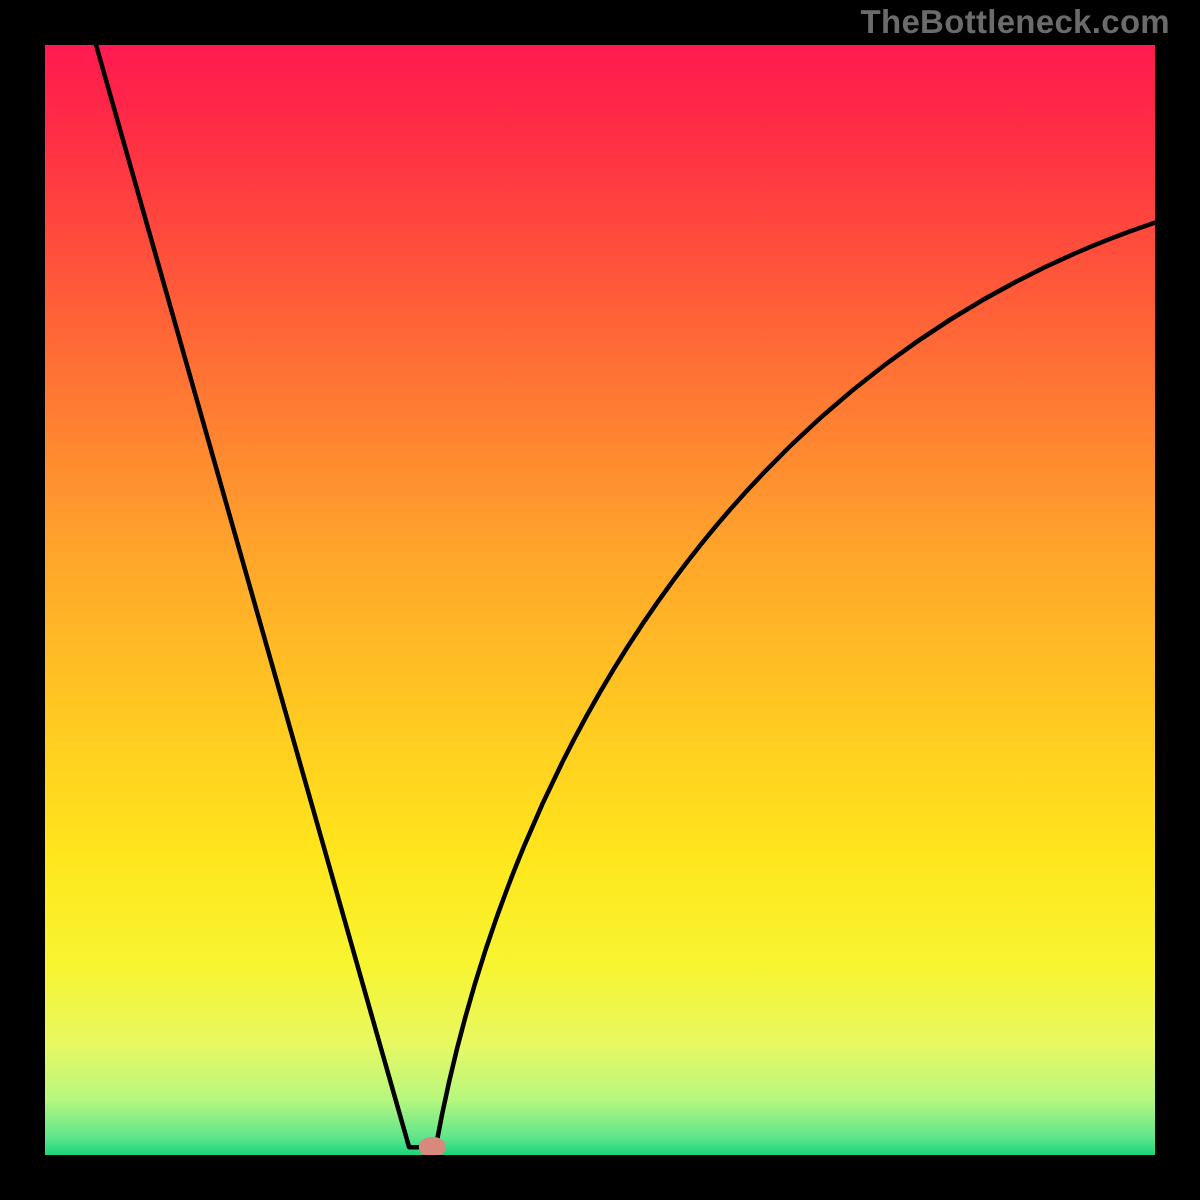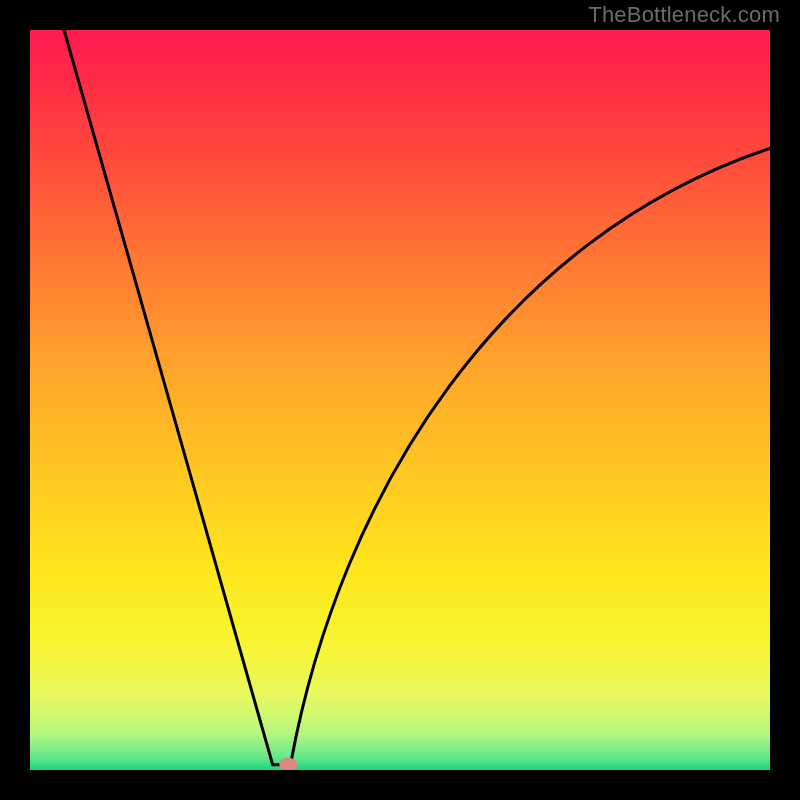--- a/index.html
+++ b/index.html
@@ -10,21 +10,21 @@
     height: 800px;
     background: #000;
   }
   .watermark {
     position: absolute;
     top: 2px;
     right: 20px;
     color: #6b6b6b;
     font-family: Arial, Helvetica, sans-serif;
     font-size: 22px;
-    font-weight: 400;
+    font-weight: 700;
     letter-spacing: 0.2px;
   }
   .plot-area {
     position: absolute;
     left: 30px;
     top: 30px;
     width: 740px;
     height: 740px;
     overflow: hidden;
   }

